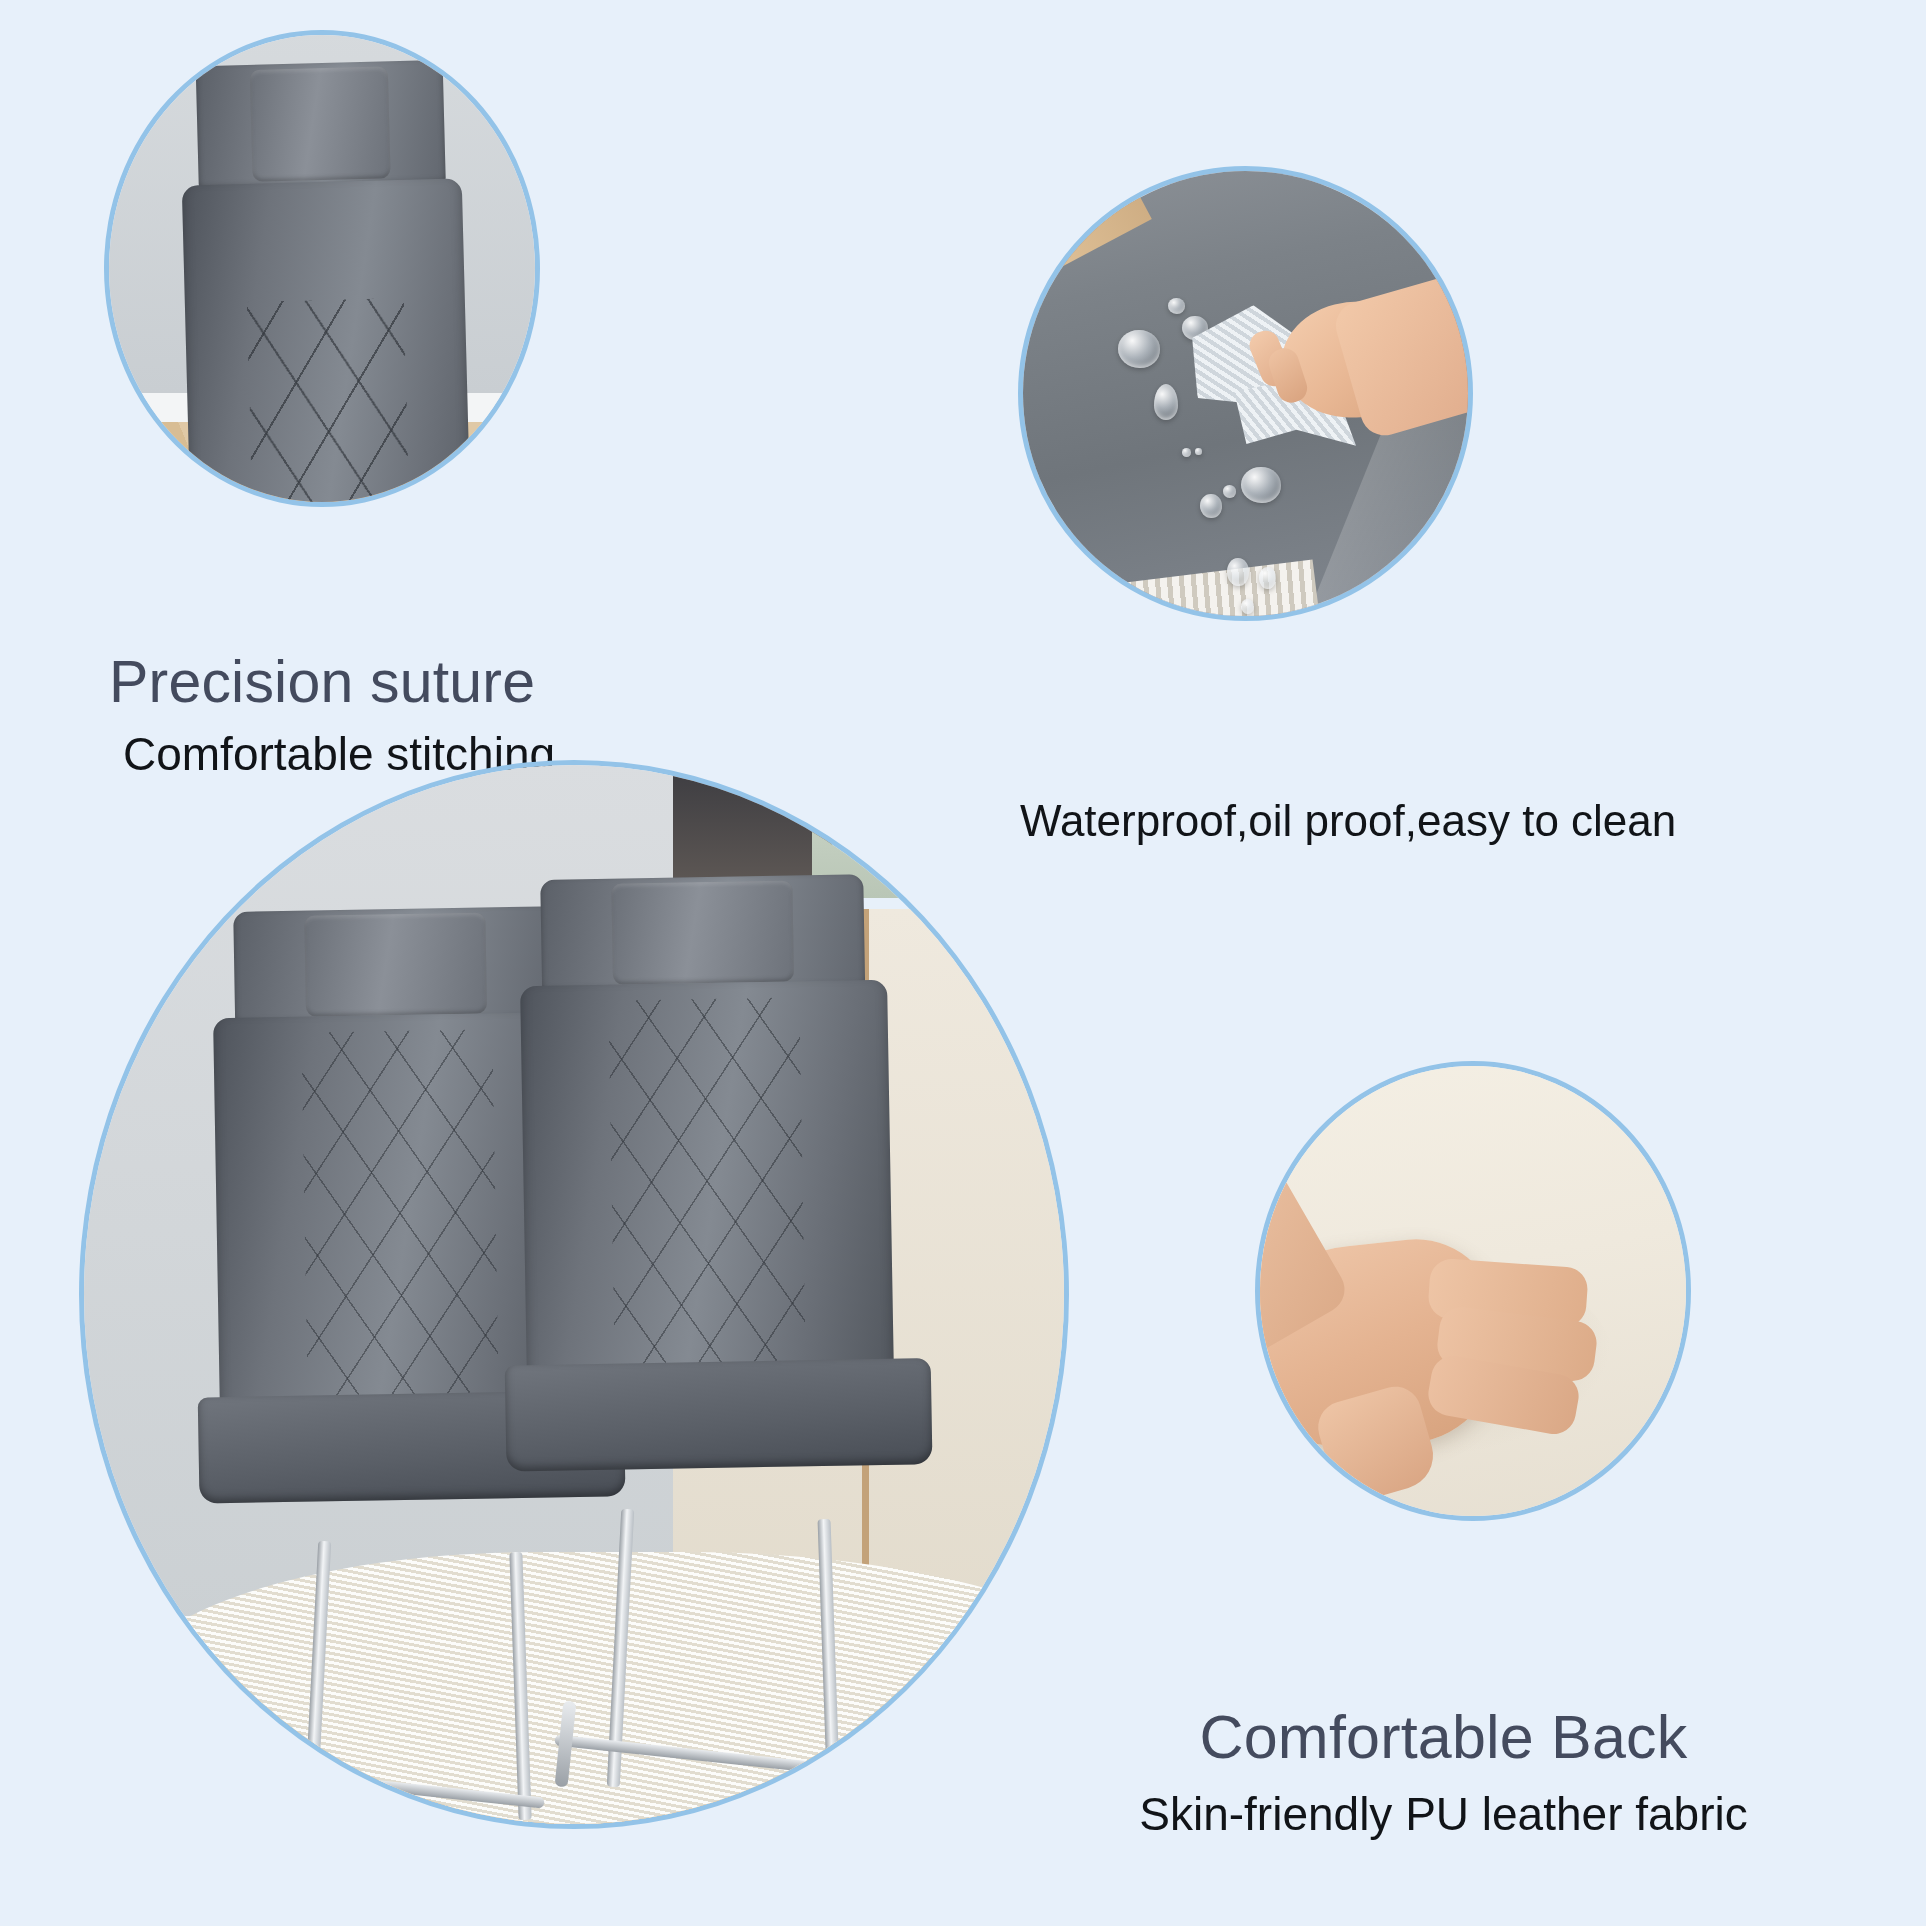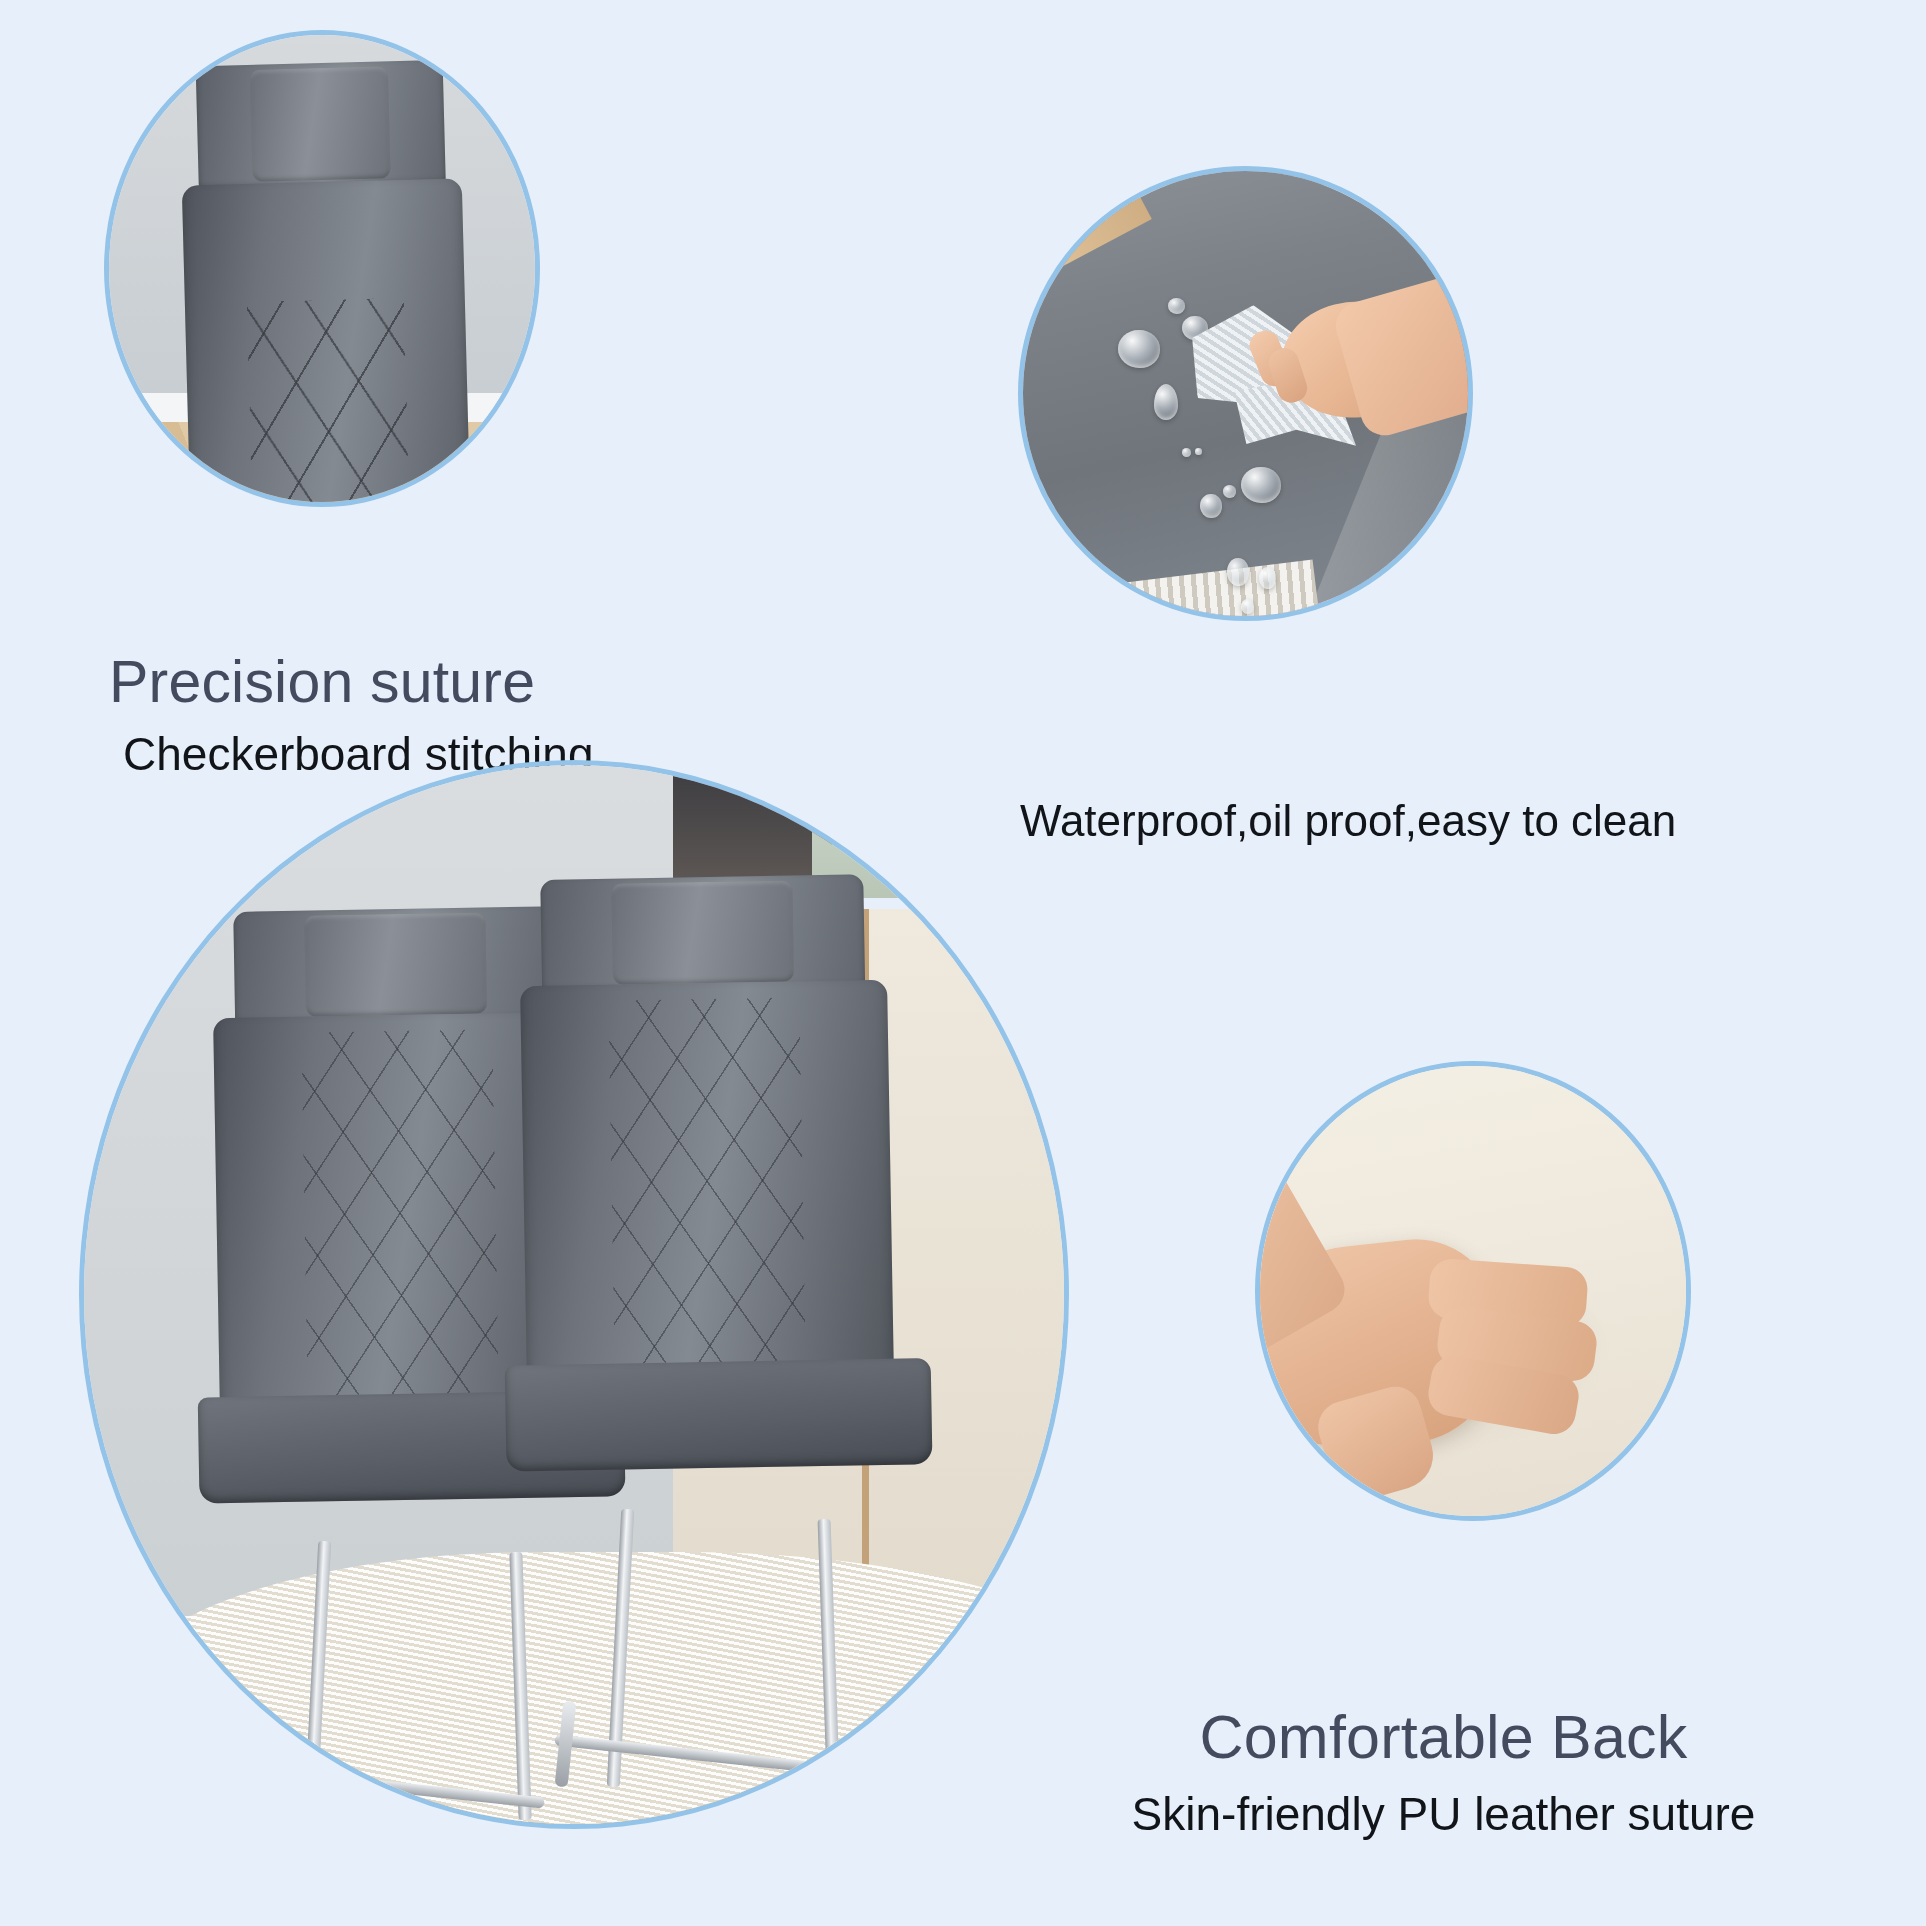--- a/index.html
+++ b/index.html
@@ -150,21 +150,21 @@
            transform:rotate(-22deg);border-radius:14px;background:linear-gradient(160deg,#f3cbac,#dfab89);"></div>
       <div style="position:absolute;left:56%;top:40%;width:30px;height:55px;
            transform:rotate(-18deg);border-radius:14px;background:linear-gradient(160deg,#eec3a3,#d9a37f);"></div>
       <div style="position:absolute;right:-8%;top:26%;width:36%;height:30%;
            transform:rotate(-16deg);border-radius:24px;background:linear-gradient(140deg,#f2c9a9,#dea989);"></div>
     </div>
   </div>
 
   <div class="tblock" style="left:109px;top:648px;">
     <div class="t-title" style="font-size:59px;line-height:69px;">Precision suture</div>
-    <div class="t-sub" style="font-size:46px;line-height:59px;margin-top:8px;margin-left:14px;">Checkerboard stitching</div>
+    <div class="t-sub" style="font-size:46px;line-height:59px;margin-top:8px;margin-left:14px;">Comfortable stitching</div>
   </div>
 
   <div class="tblock" style="left:1020px;top:782px;text-align:center;width:653px;">
     <div class="t-sub" style="font-size:44px;line-height:57px;margin-top:10px;">Waterproof,oil proof,easy to clean</div>
   </div>
 
   <div class="circle" style="left:79px;top:760px;width:990px;height:1069px;">
     <div class="scene">
 
       <div style="position:absolute;left:0;top:0;width:62%;height:82%;
@@ -232,17 +232,17 @@
            transform:rotate(7deg);border-radius:22px;background:linear-gradient(100deg,#edc3a4,#dcab88);"></div>
       <div style="position:absolute;left:40%;top:66%;width:34%;height:13%;
            transform:rotate(10deg);border-radius:22px;background:linear-gradient(100deg,#ecc1a2,#daa886);"></div>
       <div style="position:absolute;left:16%;top:72%;width:24%;height:22%;
            transform:rotate(-16deg);border-radius:26px 26px 34px 34px;background:linear-gradient(160deg,#eec5a6,#d9a583);"></div>
     </div>
   </div>
 
   <div class="tblock" style="left:998px;top:1701px;width:891px;text-align:center;">
     <div class="t-title" style="font-size:61px;line-height:73px;">Comfortable Back</div>
-    <div class="t-sub" style="font-size:46px;line-height:57px;margin-top:12px;">Skin-friendly PU leather suture</div>
+    <div class="t-sub" style="font-size:46px;line-height:57px;margin-top:12px;">Skin-friendly PU leather fabric</div>
   </div>
 
 </div>
 
 
 </body></html>

